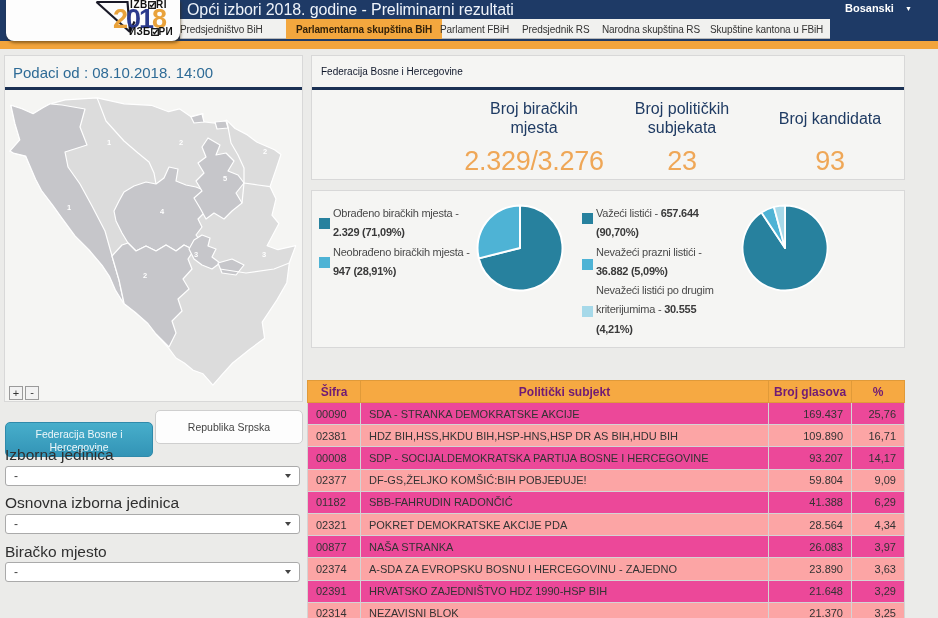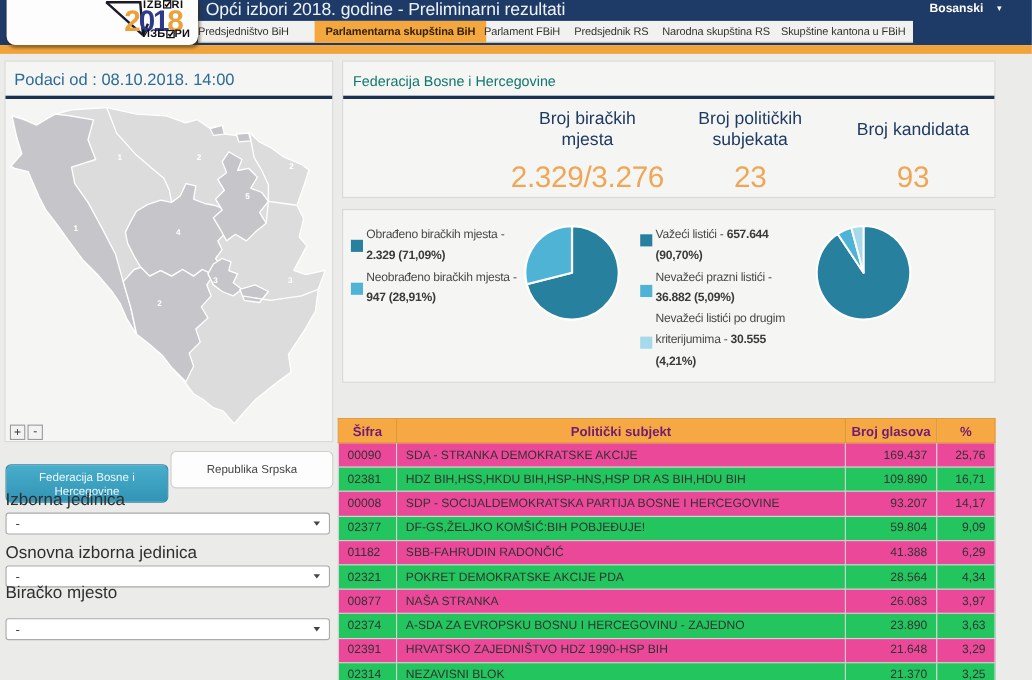--- a/index.html
+++ b/index.html
@@ -26,34 +26,34 @@
 #plus { position:absolute; left:4px; top:330px; width:14px; height:14px; border:1px solid #9a9a9a; background:#f2f2f2; font-size:11px; line-height:12px; text-align:center; color:#333; }
 #minus { position:absolute; left:20px; top:330px; width:14px; height:14px; border:1px solid #9a9a9a; background:#f2f2f2; font-size:11px; line-height:11px; text-align:center; color:#333; }
 
 #enttab1 { position:absolute; left:5px; top:410px; width:148px; height:35px; background:linear-gradient(#47aecb,#3394b6); border:1px solid #2f8aab; border-radius:5px; color:#eef7fa; font-size:10.5px; text-align:center; padding-top:5px; line-height:13px;margin-top:12px; }
 #enttab2 { position:absolute; left:155px; top:410px; width:148px; height:34px; background:#fdfdfd; border:1px solid #cfcfcf; border-radius:5px; color:#444; font-size:10.5px; text-align:center; line-height:32px; }
 .flabel { position:absolute; left:5px; font-size:15.5px; color:#2f2f2f; }
 .fsel { position:absolute; left:5px; width:295px; height:20px; background:#fff; border:1px solid #aaa; border-radius:3px; font-size:12px; color:#444; line-height:18px; padding-left:8px; }
 .fsel .arr { position:absolute; right:8px; top:7px; width:0; height:0; border-left:3.5px solid transparent; border-right:3.5px solid transparent; border-top:4.5px solid #444; }
 
 #statbox { position:absolute; left:311px; top:55px; width:594px; height:125px; background:#f5f5f3; border:1px solid #d8d8d8; }
-#statbox .hdr { position:absolute; left:9px; top:10px; font-size:13px; color:#0f766e;text-align:center; }
+#statbox .hdr { position:absolute; left:9px; top:10px; font-size:10px; color:#0f172a;text-align:center; }
 #statbox .uline { position:absolute; left:0px; top:31px; width:592px; height:3px; background:#1b3154; }
 .stat { position:absolute; top:42px; width:148px; text-align:center; }
 .stat .lab { font-size:16px; color:#1f3b63; height:40px; display:flex; align-items:center; justify-content:center; line-height:19px; }
 .stat .num { font-size:27px; color:#efa757; margin-top:8px; letter-spacing:-0.3px; }
 #piebox { position:absolute; left:311px; top:190px; width:594px; height:158px; background:#f5f5f3; border:1px solid #d8d8d8; }
 .leg { position:absolute; font-size:11px; letter-spacing:-0.25px; color:#4a4a4a; line-height:19.3px; }
 .leg b { color:#3a3a3a; }
 .sq { position:absolute; width:11px; height:11px; }
 .c1 { background:#27819e; } .c2 { background:#4eb3d5; } .c3 { background:#a6d9e9; }
 
 #tbl { position:absolute; left:307px; top:380px; width:598px; border-collapse:collapse; font-size:11px; color:#333; }
 #tbl th { background:#f6a942; border:1px solid #e09a39; font-size:12px; color:#701a75; height:22px; font-weight:bold; }
-#tbl td { border:1px solid #d4d4d4; height:22.2px; padding:0 8px; background:#22c55e; }
+#tbl td { border:1px solid #d4d4d4; height:22.2px; padding:0 8px; background:#fca5a5; }
 #tbl tr.odd td { background:#ec4899; }
 #tbl td.r { text-align:right; }
 </style>
 </head>
 <body>
 <div id="header">
   <div id="title">Opći izbori 2018. godine - Preliminarni rezultati</div>
   <div id="lang">Bosanski<span class="arr">▼</span></div>
   <div id="navstrip">
     <div class="tab" style="left:0;">Predsjedništvo BiH</div>
@@ -117,21 +117,21 @@
   </svg>
   <div id="plus">+</div>
   <div id="minus">-</div>
 </div>
 <div id="enttab1">Federacija Bosne i<br>Hercegovine</div>
 <div id="enttab2">Republika Srpska</div>
 <div class="flabel" style="top:446px;">Izborna jedinica</div>
 <div class="fsel" style="top:466px;">-<span class="arr"></span></div>
 <div class="flabel" style="top:494px;">Osnovna izborna jedinica</div>
 <div class="fsel" style="top:514px;">-<span class="arr"></span></div>
-<div class="flabel" style="top:531px;">Biračko mjesto</div>
+<div class="flabel" style="top:543px;">Biračko mjesto</div>
 <div class="fsel" style="top:562px;">-<span class="arr"></span></div>
 
 <div id="statbox">
   <div class="hdr">Federacija Bosne i Hercegovine</div>
   <div class="uline"></div>
   <div class="stat" style="left:148px;">
       <div class="lab">Broj biračkih<br>mjesta</div>
       <div class="num">2.329/3.276</div>
     </div>
   <div class="stat" style="left:296px;">

